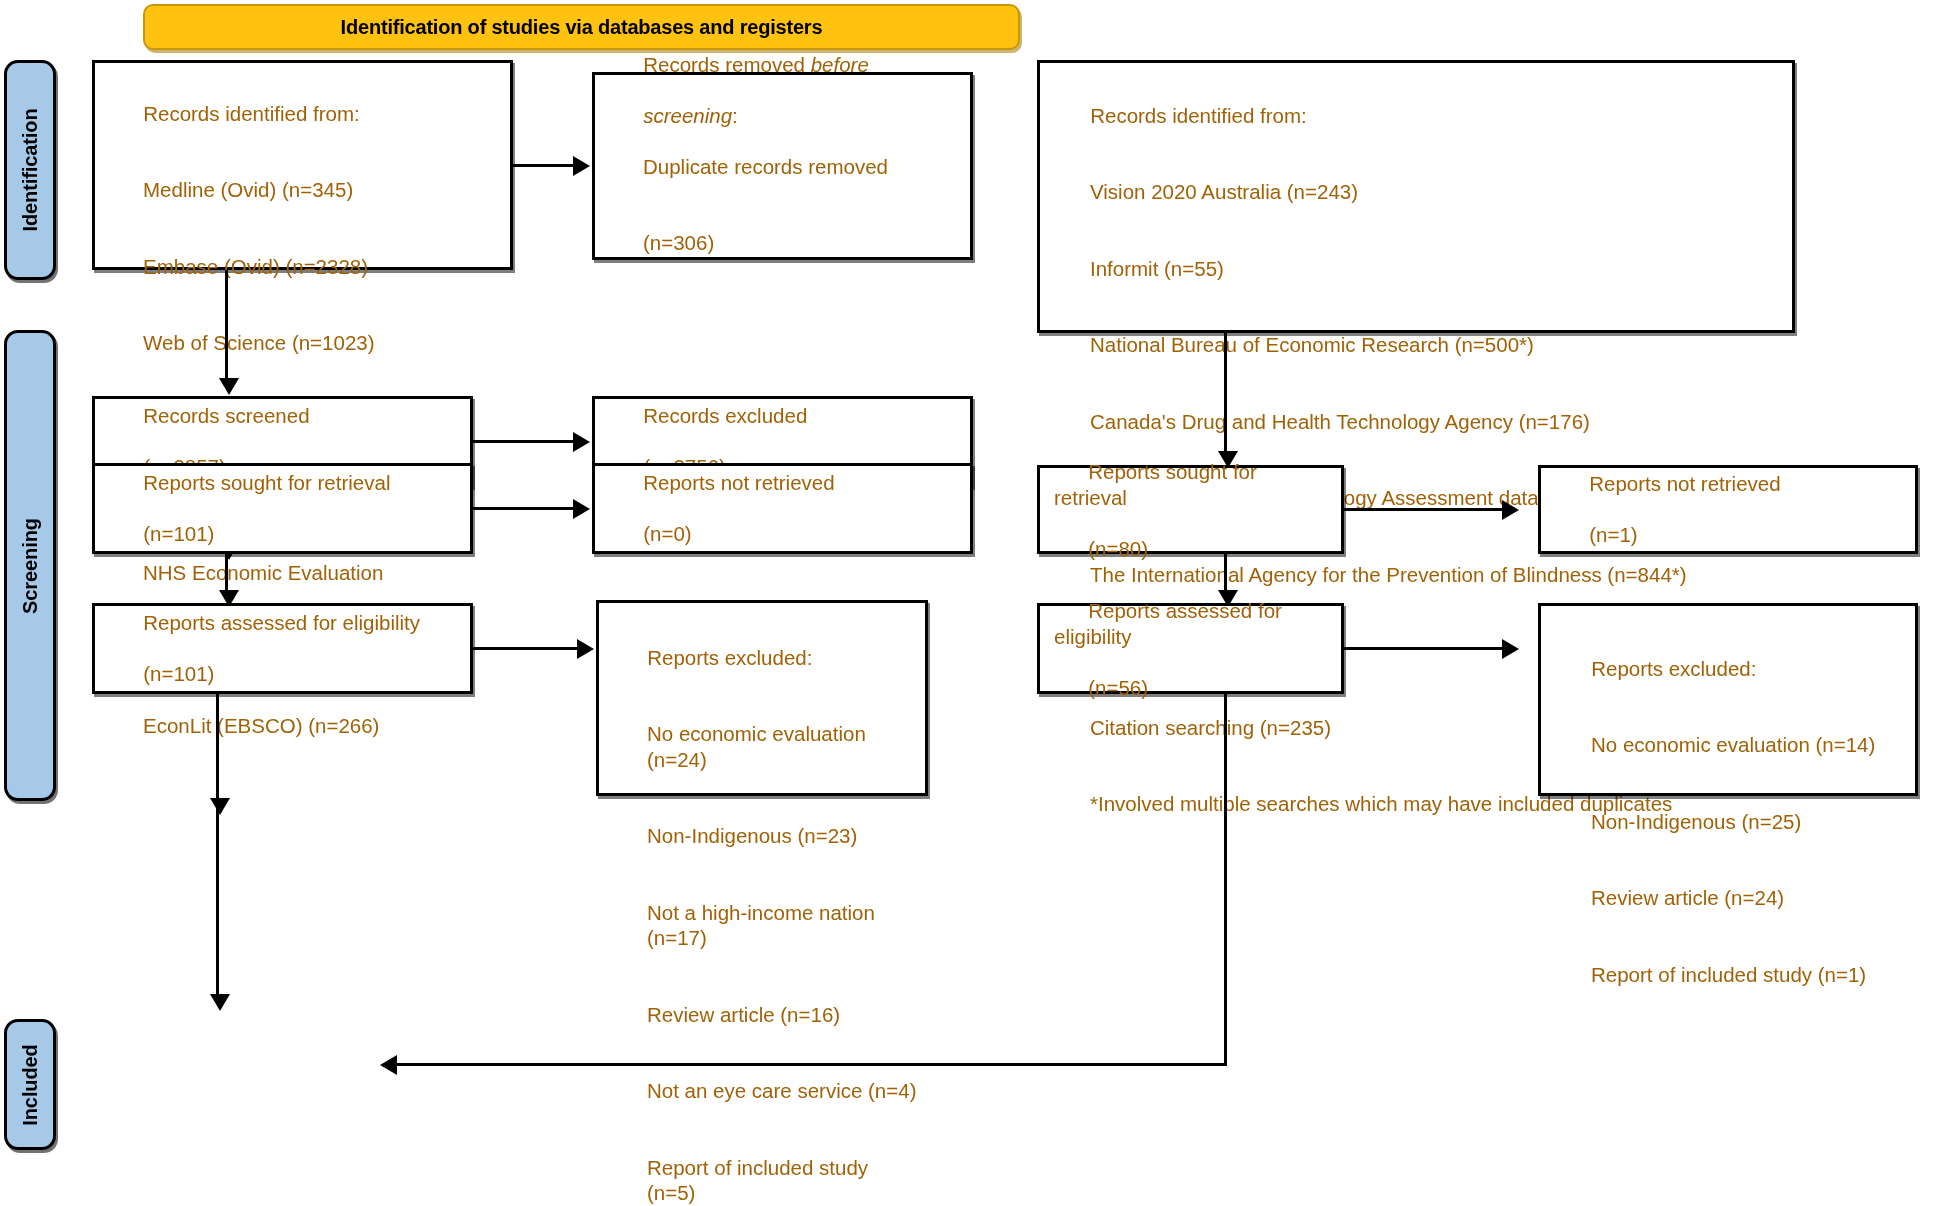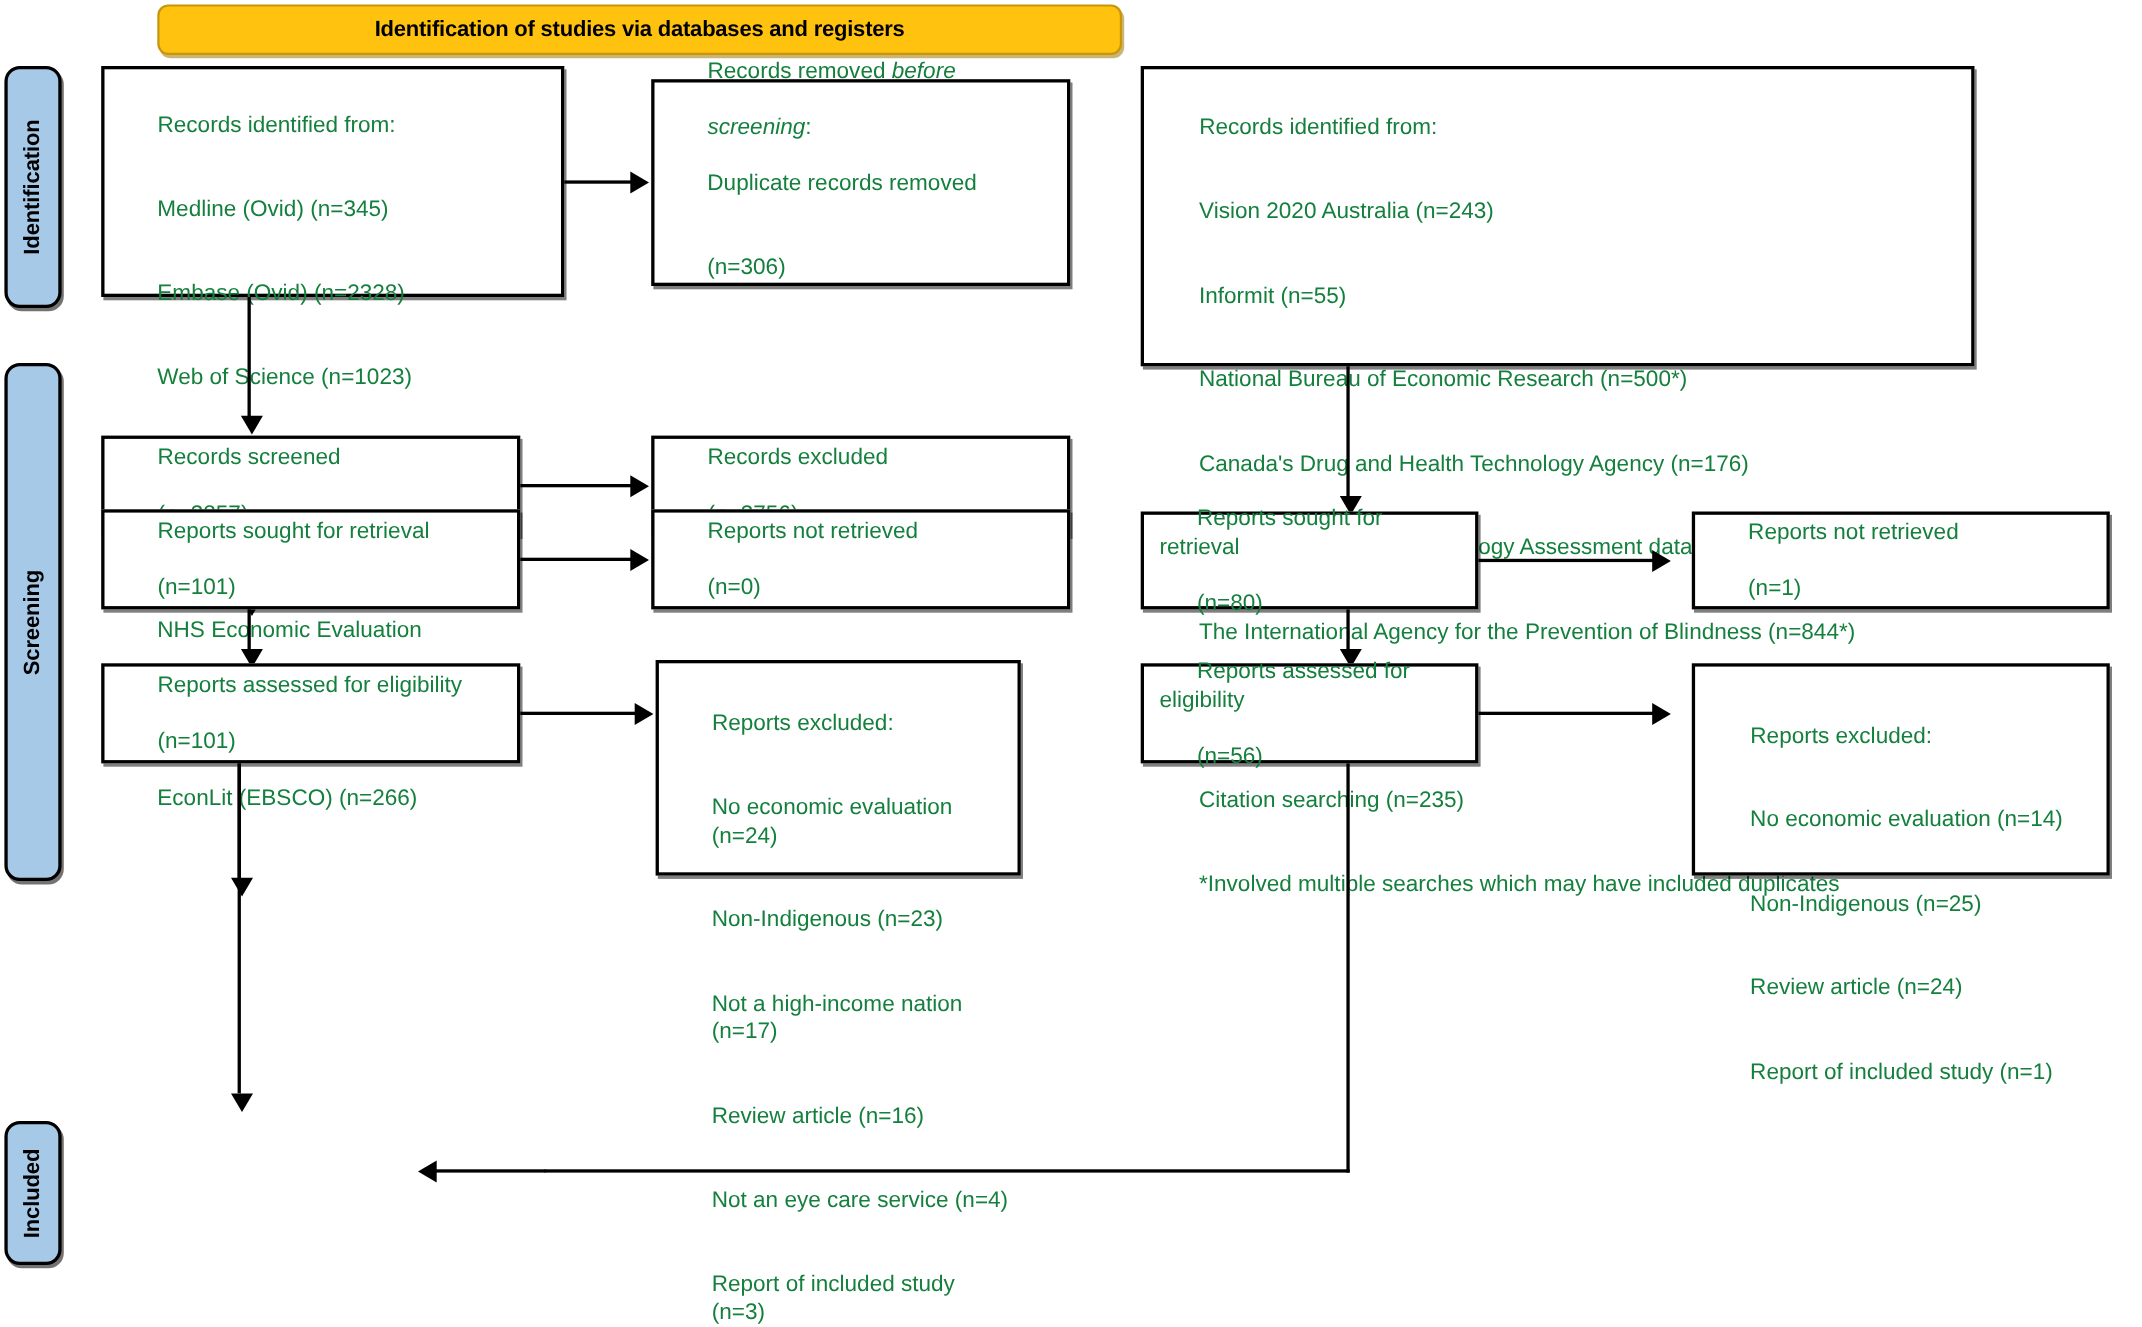--- a/index.html
+++ b/index.html
@@ -37,21 +37,21 @@
     background:#fff;
     border:3px solid #000;
     box-shadow:2px 3px 0 rgba(0,0,0,0.5);
     box-sizing:border-box;
   }
   .box .txt{
     position:absolute;
     left:14px; right:8px;
     font-size:20.5px;
     line-height:25.5px;
-    color:#15803d;
+    color:#a16207;
     white-space:pre-wrap;
   }
   .txt.mid{top:50%;transform:translateY(-50%);}
   .txt.topset{top:12px;}
 
   .ind{display:block;padding-left:34px;}
   .ital{font-style:italic;}
 
   
   .ln{position:absolute;background:#000;}
@@ -177,21 +177,21 @@
   </div>
 
   <div class="box" style="left:596px;top:600px;width:332px;height:196px;">
     <div class="txt topset" style="top:16px;">
       <span>Reports excluded:</span><br>
       <span class="ind">No economic evaluation (n=24)</span>
       <span class="ind">Non-Indigenous (n=23)</span>
       <span class="ind">Not a high-income nation (n=17)</span>
       <span class="ind">Review article (n=16)</span>
       <span class="ind">Not an eye care service (n=4)</span>
-      <span class="ind">Report of included study (n=3)</span>
+      <span class="ind">Report of included study (n=5)</span>
     </div>
   </div>
 
   <div class="ln h" style="left:473px;top:647px;width:106px;"></div>
   <div class="arrow-r" style="left:577px;top:639px;"></div>
 
   <div class="ln v" style="left:216px;top:694px;height:106px;"></div>
   <div class="arrow-d" style="left:210px;top:798px;"></div>
 
 

